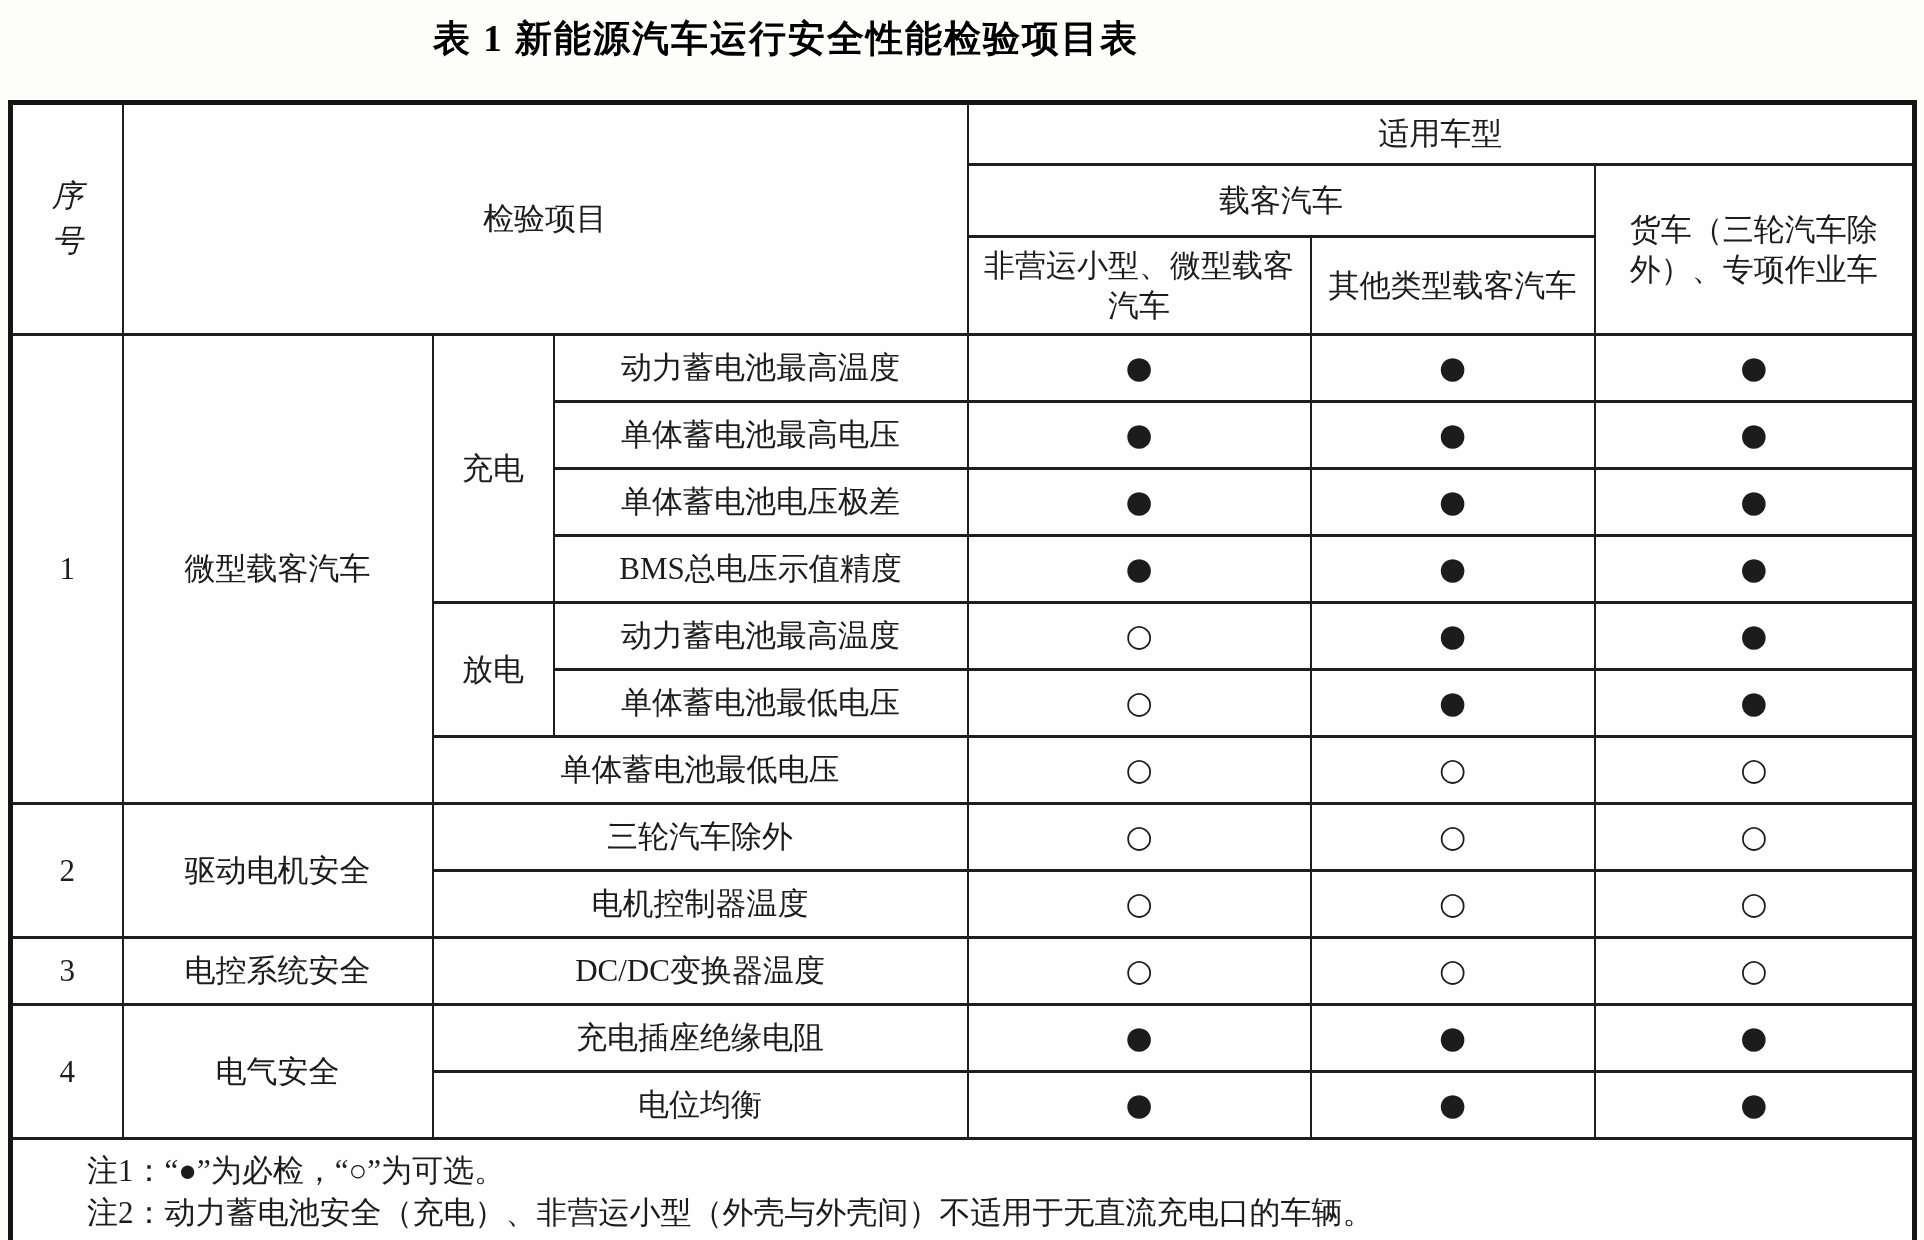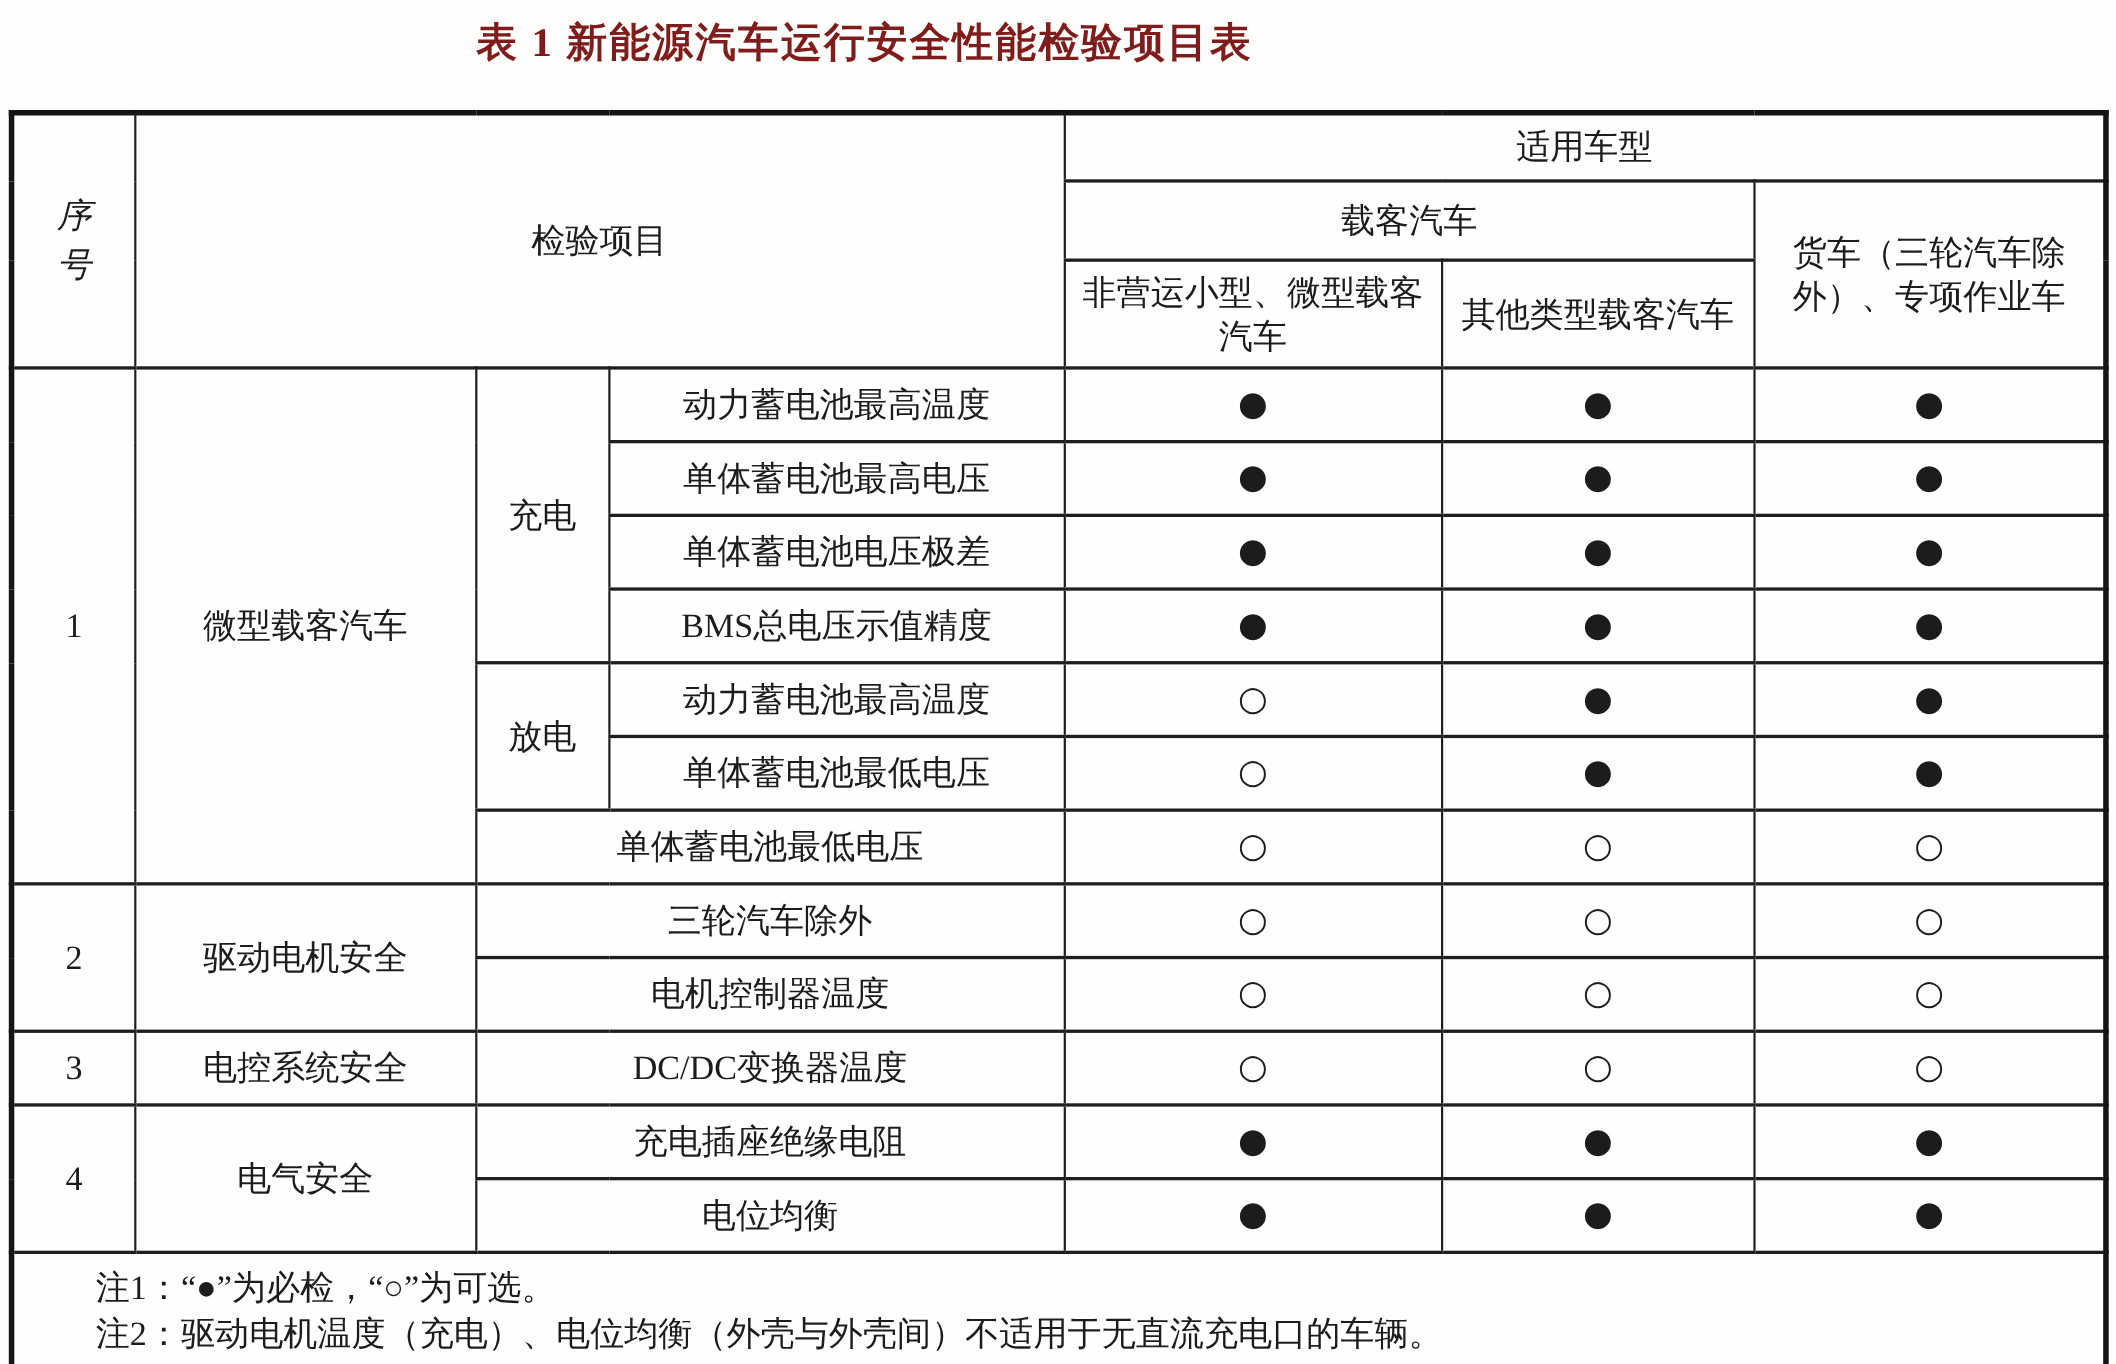--- a/index.html
+++ b/index.html
@@ -22,21 +22,21 @@
     overflow: hidden;
   }
   .doc-title {
     margin: 0;
     padding-top: 14px;
     width: 1572px;
     text-align: center;
     font-size: 37px;
     font-weight: bold;
     letter-spacing: 2px;
-    color: #7f1d1d;
+    color: #000000;
   }
   table.grid {
     border-collapse: collapse;
     table-layout: fixed;
     width: 1904px;
     margin: 36px 0 0 8px;
     background: #fefefe;
     border: 5px solid #151515;
   }
   .grid th, .grid td {
@@ -191,19 +191,19 @@
       <tr class="r">
         <td colspan="2">电位均衡</td>
         <td class="mk">●</td>
         <td class="mk">●</td>
         <td class="mk">●</td>
       </tr>
 
       <tr>
         <td colspan="7" class="notes">
           <div class="note-line">注1：“●”为必检，“○”为可选。</div>
-          <div class="note-line">注2：驱动电机温度（充电）、电位均衡（外壳与外壳间）不适用于无直流充电口的车辆。</div>
+          <div class="note-line">注2：动力蓄电池安全（充电）、非营运小型（外壳与外壳间）不适用于无直流充电口的车辆。</div>
         </td>
       </tr>
     </tbody>
   </table>
 
 </div>
 
 </body></html>

